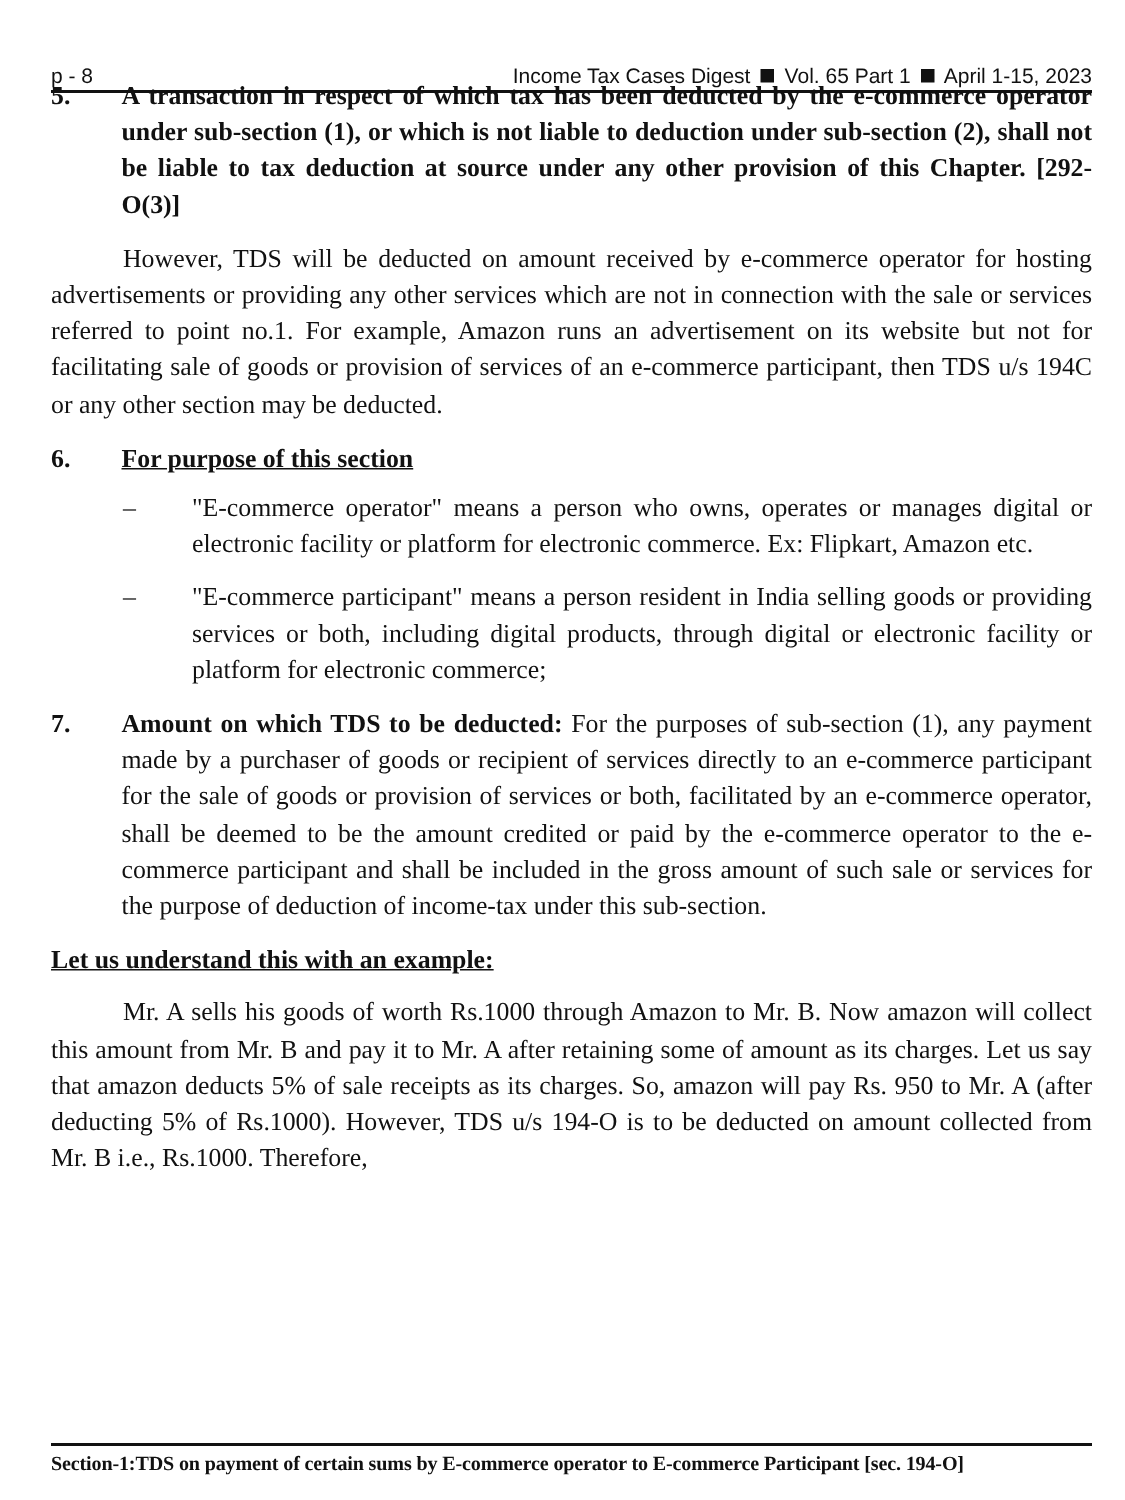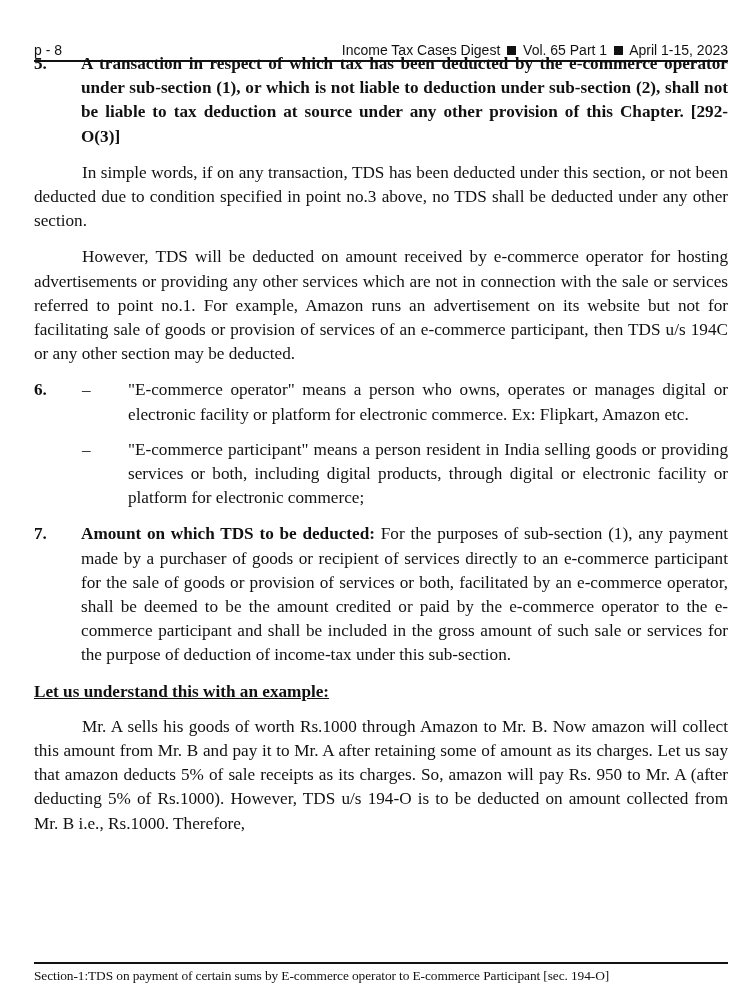--- a/index.html
+++ b/index.html
@@ -26,21 +26,21 @@
     .bold { font-weight: bold; }
     .para { text-indent: 48px; margin: 0 0 12px 0; }
     .underline { text-decoration: underline; }
     .dash-item { position: relative; padding-left: 94px; margin: 0 0 11px 0; }
     .dash-item .dash { position: absolute; left: 48px; top: 0; }
     .heading { font-weight: bold; text-decoration: underline; margin: 10px 0 11px 0; }
 
     .footer {
       position: absolute; left: 34px; right: 22px; top: 962px;
       border-top: 2px solid #111; padding-top: 3px;
-      font-size: 13.4px; line-height: 18px; white-space: nowrap; letter-spacing: -0.1px;
+      font-size: 13.4px; line-height: 18px; white-space: nowrap; letter-spacing: -0.1px; font-weight: bold;
     }
   </style>
 </head>
 <body>
 
 <div class="header">
   <span class="pno">p - 8</span>
   <div class="title">
     <span>Income Tax Cases Digest</span>
     <span class="sq"></span>
@@ -50,26 +50,26 @@
   </div>
 </div>
 
 <div class="content">
 
   <div class="num-item">
     <span class="num">5.</span>
     <span class="bold">A transaction in respect of which tax has been deducted by the e-commerce operator under sub-section (1), or which is not liable to deduction under sub-section (2), shall not be liable to tax deduction at source under any other provision of this Chapter. [292-O(3)]</span>
   </div>
 
-  <p class="para">In simple words, if on any transaction, TDS has been deducted under this section, or not been deducted due to condition specified in point no.3 above, no TDS shall be deducted under any other section.</p>
 
   <p class="para">However, TDS will be deducted on amount received by e-commerce operator for hosting advertisements or providing any other services which are not in connection with the sale or services referred to point no.1.  For example, Amazon runs an advertisement on its website but not for facilitating sale of goods or provision of services of an e-commerce participant, then TDS u/s 194C or any other section may be deducted.</p>
 
   <div class="num-item" style="margin-bottom:9px;">
     <span class="num">6.</span>
+    <span class="bold underline">For purpose of this section</span>
   </div>
 
   <div class="dash-item">
     <span class="dash">–</span>
     <span>"E-commerce operator" means a person who owns, operates or manages digital or electronic facility or platform for electronic commerce. Ex: Flipkart, Amazon etc.</span>
   </div>
 
   <div class="dash-item" style="margin-bottom:12px;">
     <span class="dash">–</span>
     <span>"E-commerce participant" means a person resident in India selling goods or providing services or both, including digital products, through digital or electronic facility or platform for electronic commerce;</span>

